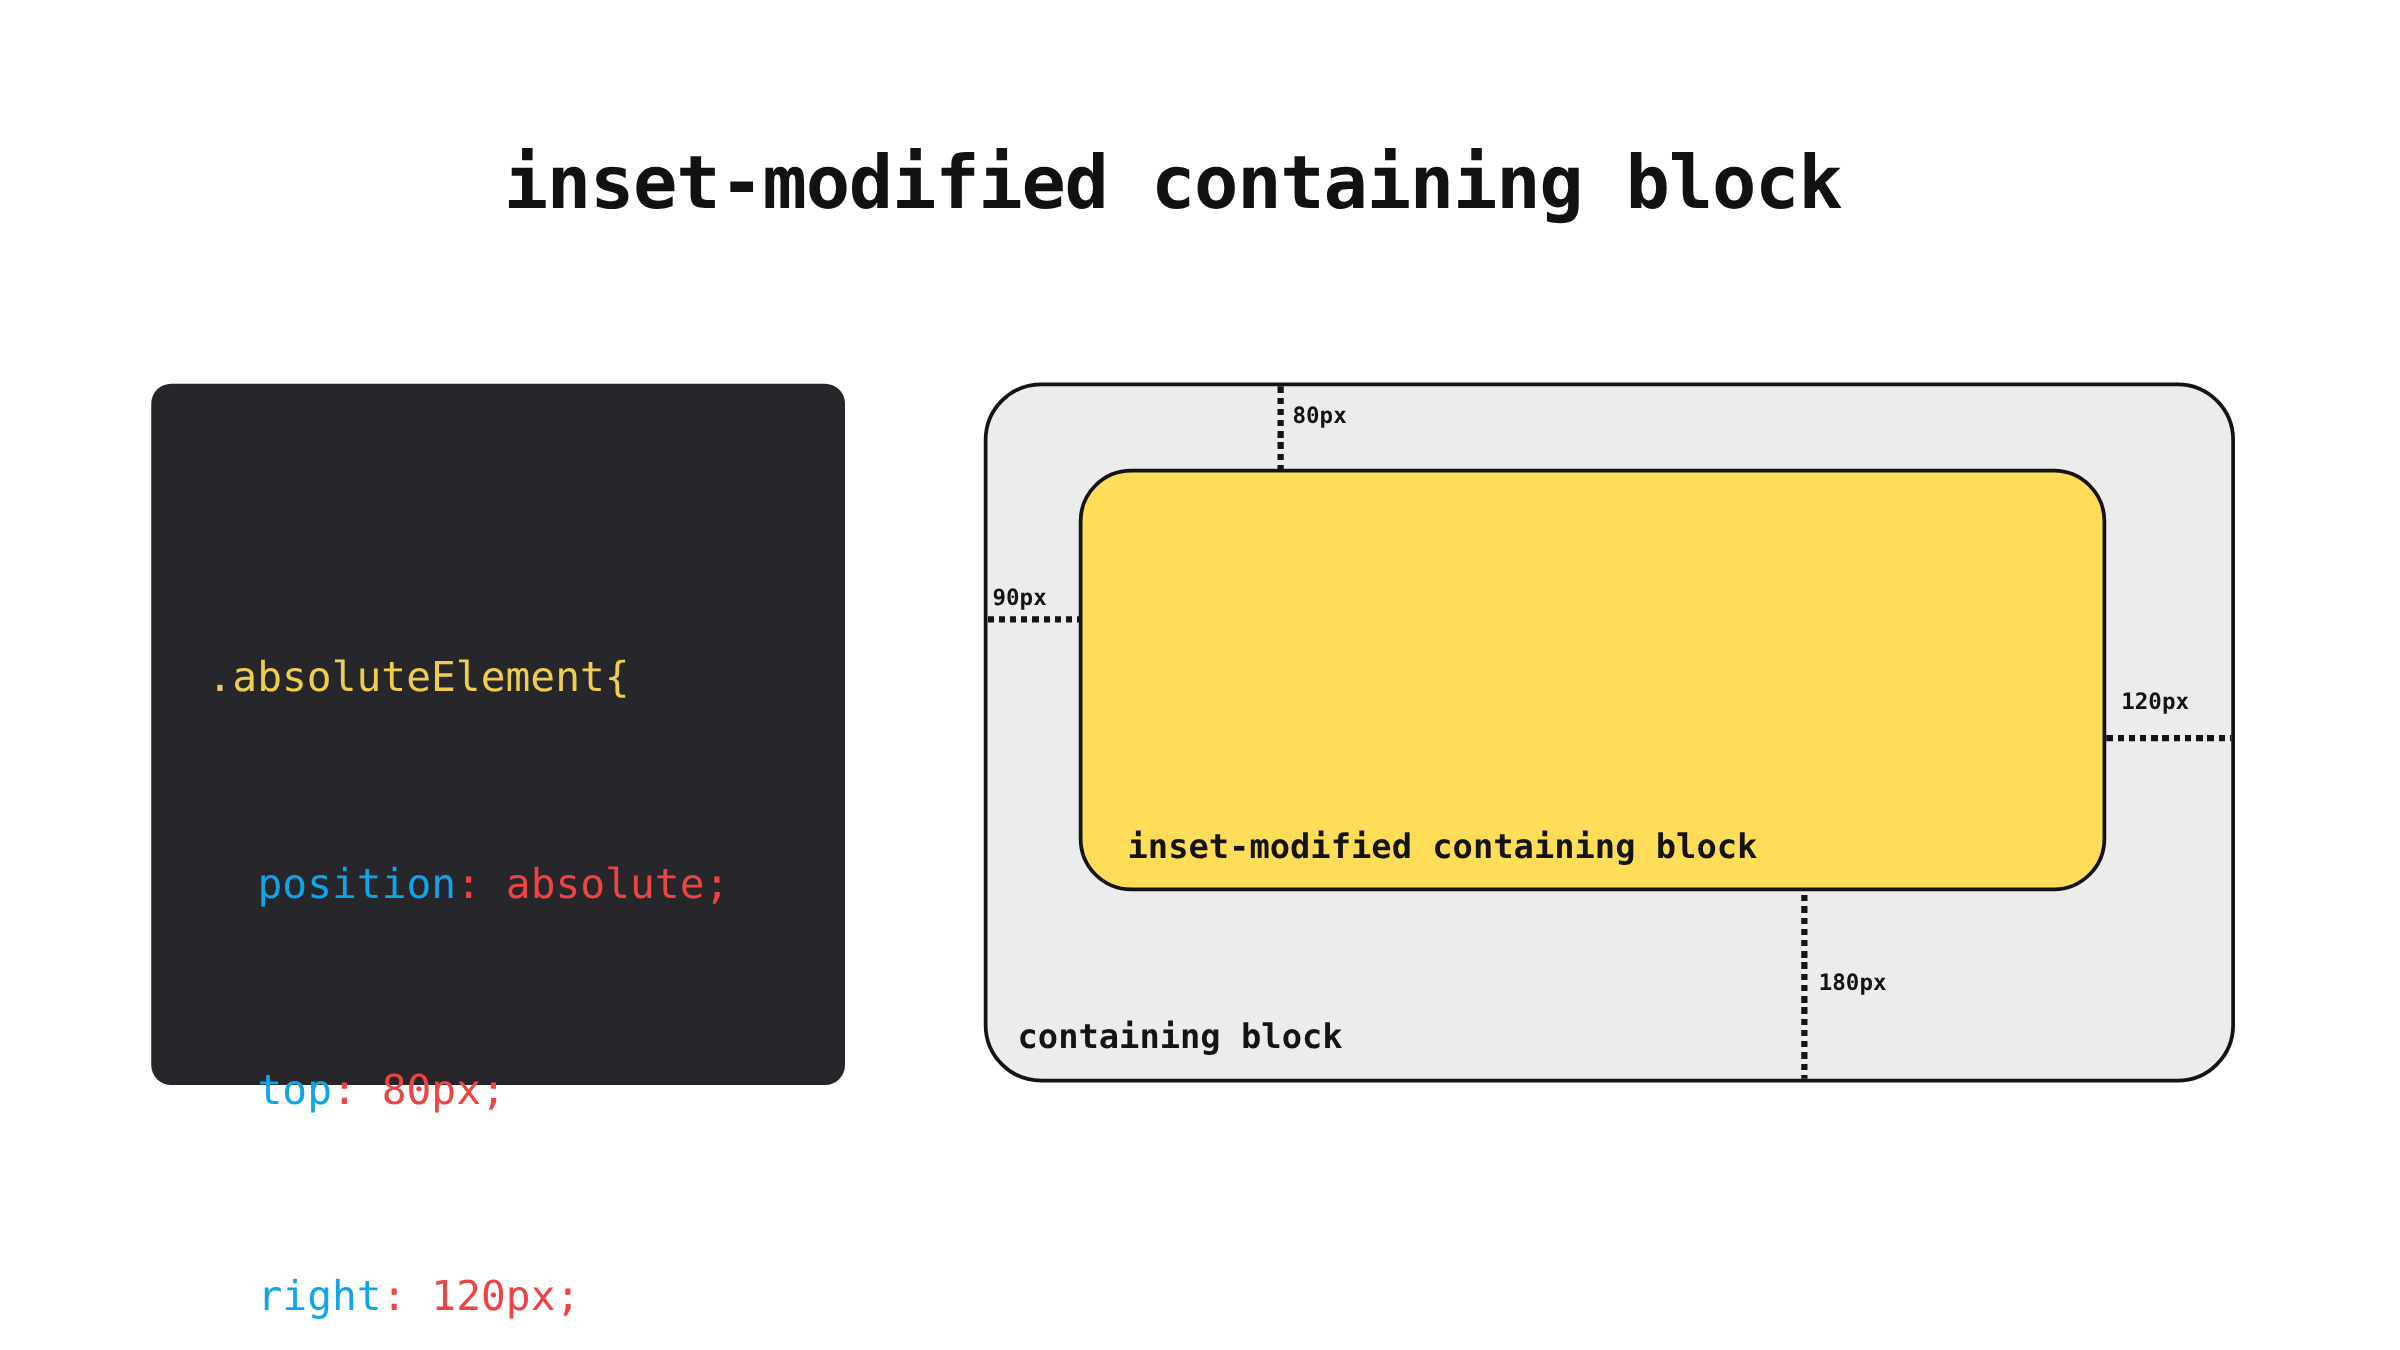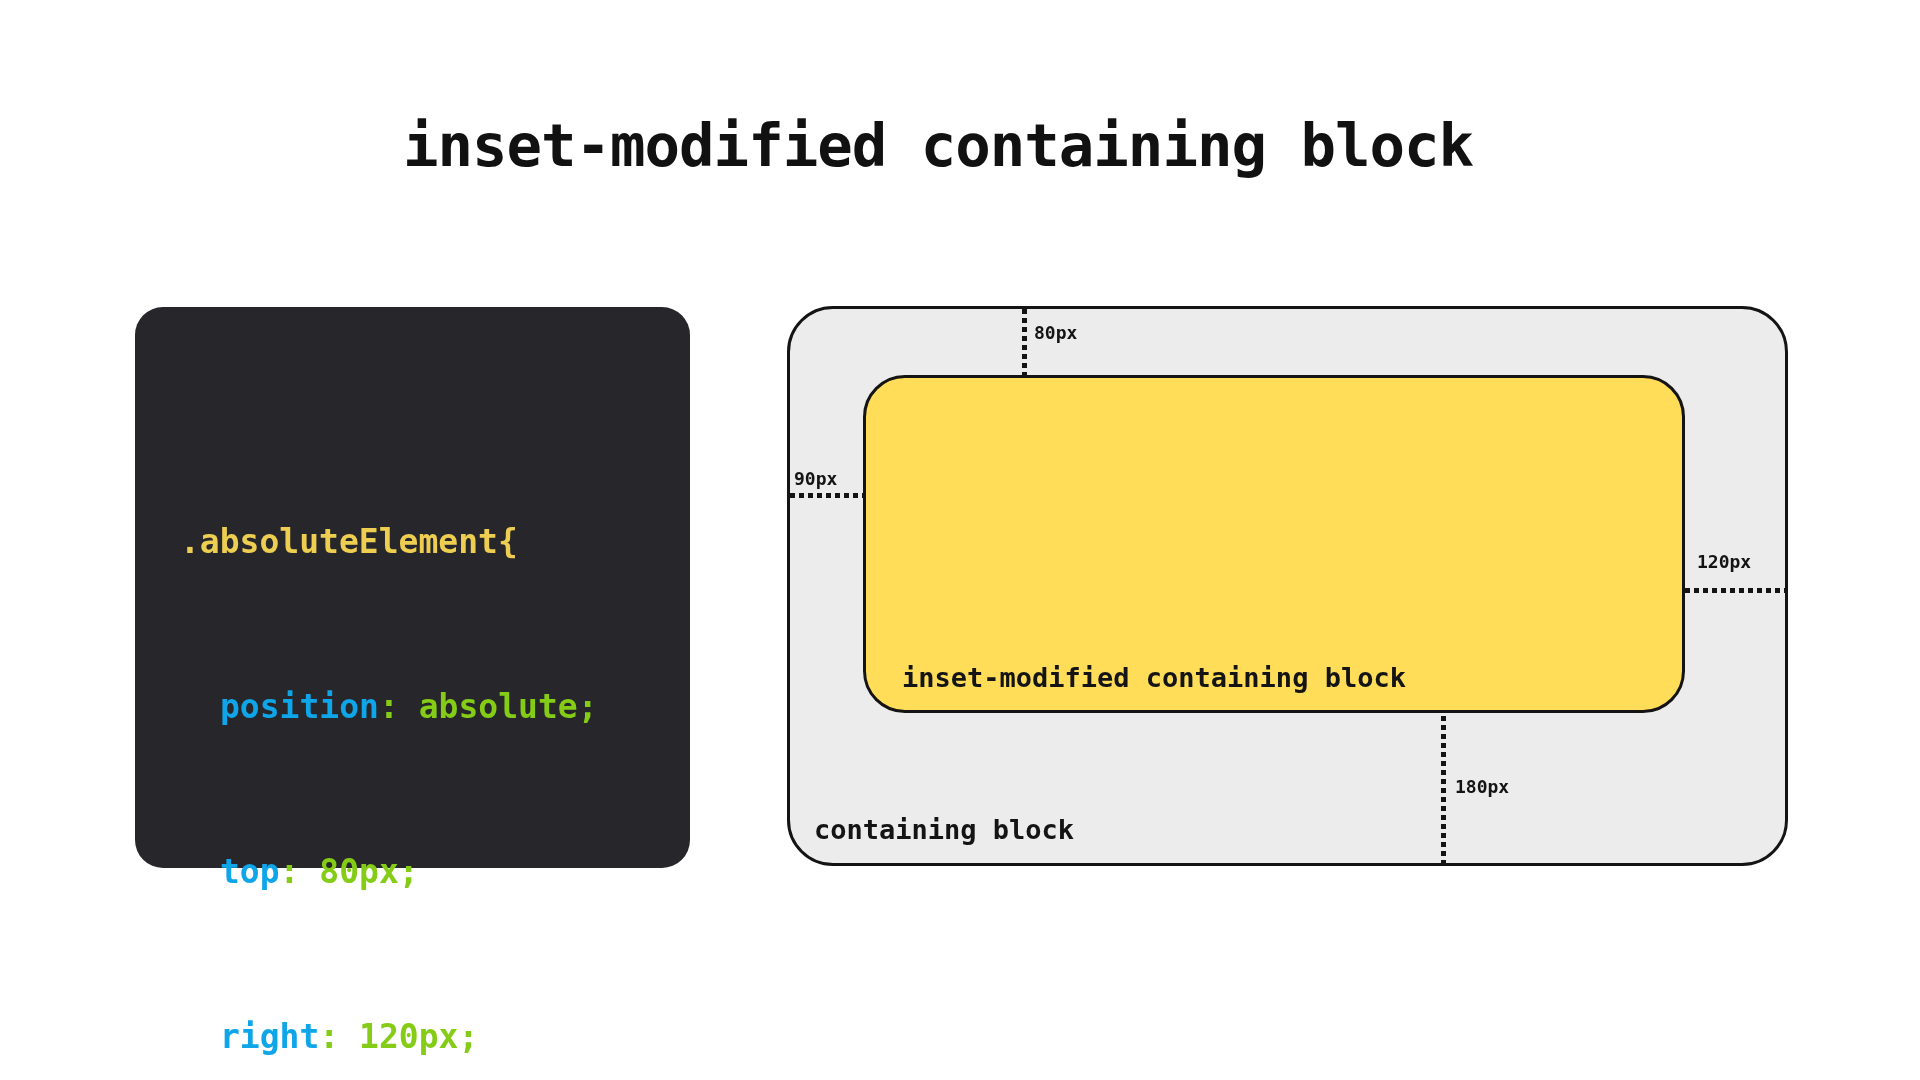--- a/index.html
+++ b/index.html
@@ -20,38 +20,37 @@
     font-size: 59px;
     font-weight: 700;
     letter-spacing: -1px;
     color: #111111;
     line-height: 1;
   }
 
   
   .code-card {
     position: absolute;
-    left: 135px; top: 307px;
+    left: 121px; top: 307px;
     width: 555px; height: 561px;
     background: #26262B;
-    border-radius: 28px;
-    font-weight: bold;
+    border-radius: 16px;
   }
   .code {
     position: absolute;
     left: 45px; top: 97px;
     font-size: 33px;
     line-height: 55px;
     white-space: pre;
   }
   .code .line { height: 55px; }
   .code .line.indent { padding-left: 40px; }
   .tok-sel  { color: #EDCE51; }
   .tok-prop { color: #0ea5e9; }
-  .tok-val  { color: #84cc16; }
+  .tok-val  { color: #ef4444; }
 
   
   .outer-box {
     position: absolute;
     left: 787px; top: 306px;
     width: 1001px; height: 560px;
     background: #ECECEC;
     border: 3px solid #141414;
     border-radius: 46px;
   }

